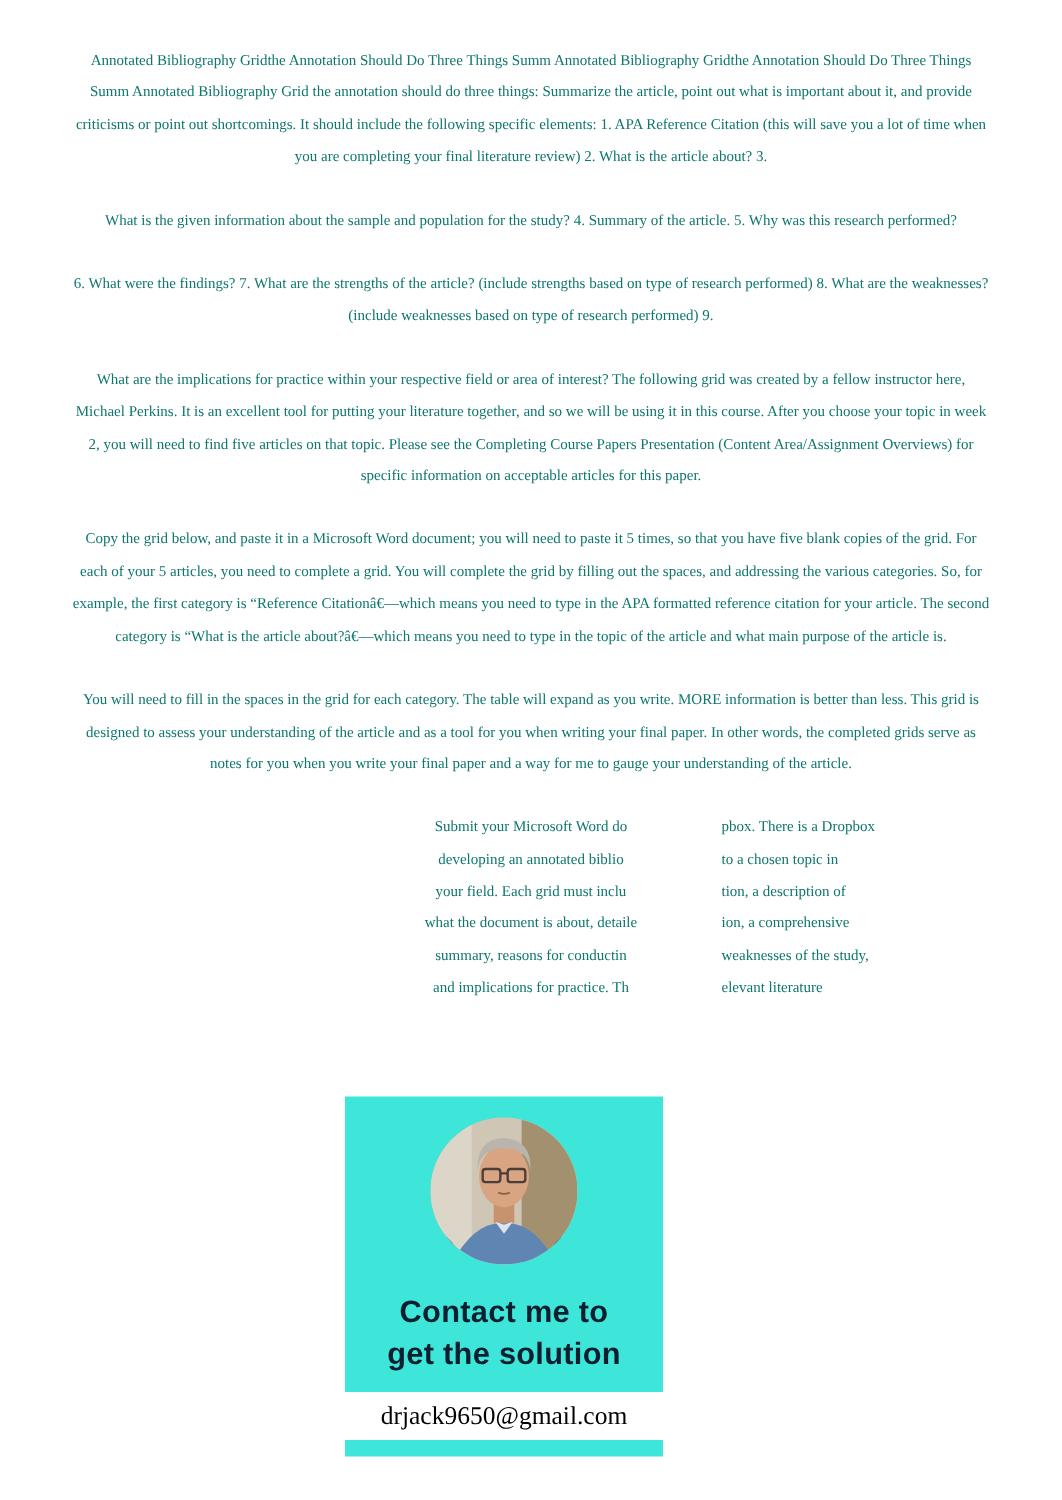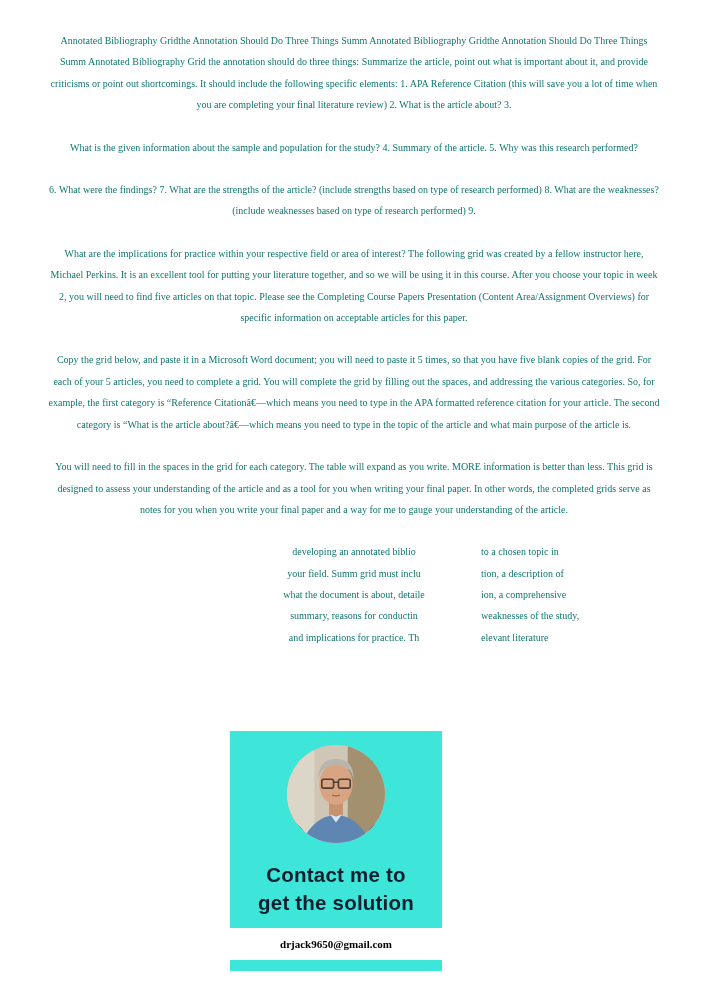--- a/index.html
+++ b/index.html
@@ -43,44 +43,48 @@
     letter-spacing:0.2px;
   }
 
   .email-band {
     position:absolute; left:0; right:0; bottom:11px; height:32px;
     background:var(--email-bg,#ffffff);
     display:flex; align-items:center; justify-content:center;
   }
   .email-band span {
     font-family:"Liberation Serif", serif;
-    font-weight:700; font-size:11px;
+    font-weight:400; font-size:17px;
     color:var(--email-text,#000000);
   }
 </style>
 </head>
 <body>
 
 <div class="page">
 
   <div class="text-block">
     <p class="para">Annotated Bibliography Gridthe Annotation Should Do Three Things Summ Annotated Bibliography Gridthe Annotation Should Do Three Things Summ Annotated Bibliography Grid the annotation should do three things: Summarize the article, point out what is important about it, and provide criticisms or point out shortcomings. It should include the following specific elements: 1. APA Reference Citation (this will save you a lot of time when you are completing your final literature review) 2. What is the article about? 3.</p>
     <p class="para">What is the given information about the sample and population for the study? 4. Summary of the article. 5. Why was this research performed?</p>
     <p class="para">6. What were the findings? 7. What are the strengths of the article? (include strengths based on type of research performed) 8. What are the weaknesses? (include weaknesses based on type of research performed) 9.</p>
     <p class="para">What are the implications for practice within your respective field or area of interest? The following grid was created by a fellow instructor here, Michael Perkins. It is an excellent tool for putting your literature together, and so we will be using it in this course. After you choose your topic in week 2, you will need to find five articles on that topic. Please see the Completing Course Papers Presentation (Content Area/Assignment Overviews) for specific information on acceptable articles for this paper.</p>
     <p class="para">Copy the grid below, and paste it in a Microsoft Word document; you will need to paste it 5 times, so that you have five blank copies of the grid. For each of your 5 articles, you need to complete a grid. You will complete the grid by filling out the spaces, and addressing the various categories. So, for example, the first category is “Reference Citationâ€—which means you need to type in the APA formatted reference citation for your article. The second category is “What is the article about?â€—which means you need to type in the topic of the article and what main purpose of the article is.</p>
     <p class="para">You will need to fill in the spaces in the grid for each category. The table will expand as you write. MORE information is better than less. This grid is designed to assess your understanding of the article and as a tool for you when writing your final paper. In other words, the completed grids serve as notes for you when you write your final paper and a way for me to gauge your understanding of the article.</p>
 
     <div class="para split-para">
       <div class="split-line">
+        <span class="frag-left">Submit your Microsoft Word do</span>
+        <span class="frag-right">pbox. There is a Dropbox</span>
+      </div>
+      <div class="split-line">
         <span class="frag-left">developing an annotated biblio</span>
         <span class="frag-right">to a chosen topic in</span>
       </div>
       <div class="split-line">
-        <span class="frag-left">your field. Summ grid must inclu</span>
+        <span class="frag-left">your field. Each grid must inclu</span>
         <span class="frag-right">tion, a description of</span>
       </div>
       <div class="split-line">
         <span class="frag-left">what the document is about, detaile</span>
         <span class="frag-right">ion, a comprehensive</span>
       </div>
       <div class="split-line">
         <span class="frag-left">summary, reasons for conductin</span>
         <span class="frag-right">weaknesses of the study,</span>
       </div>

